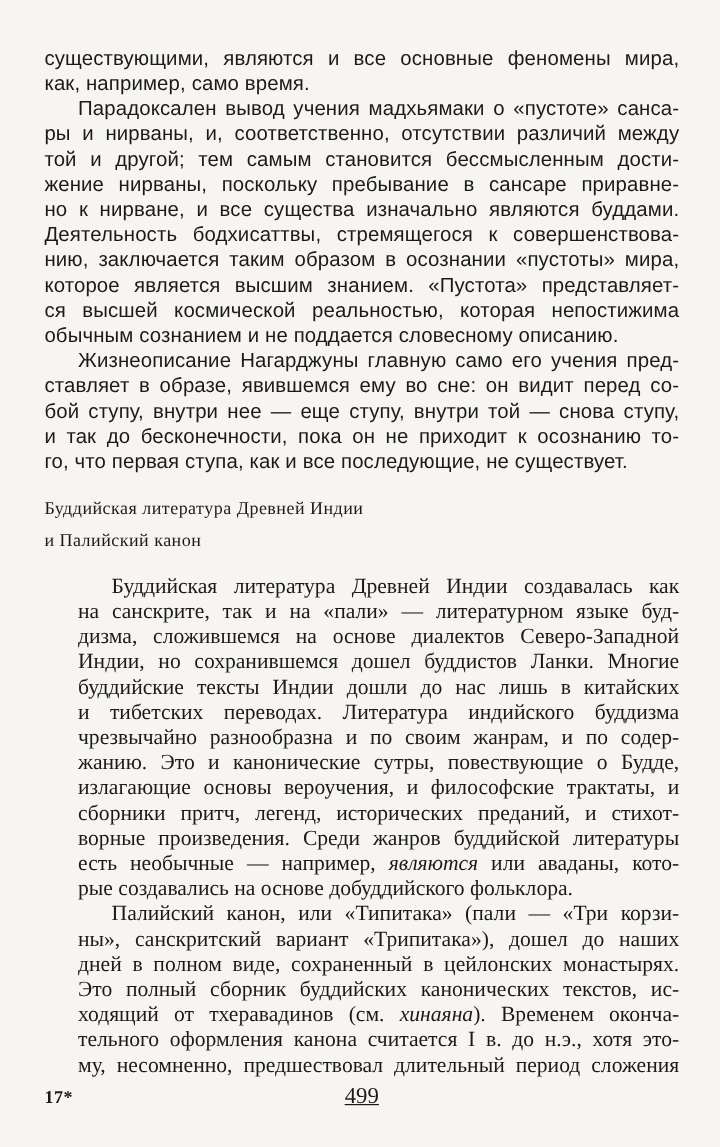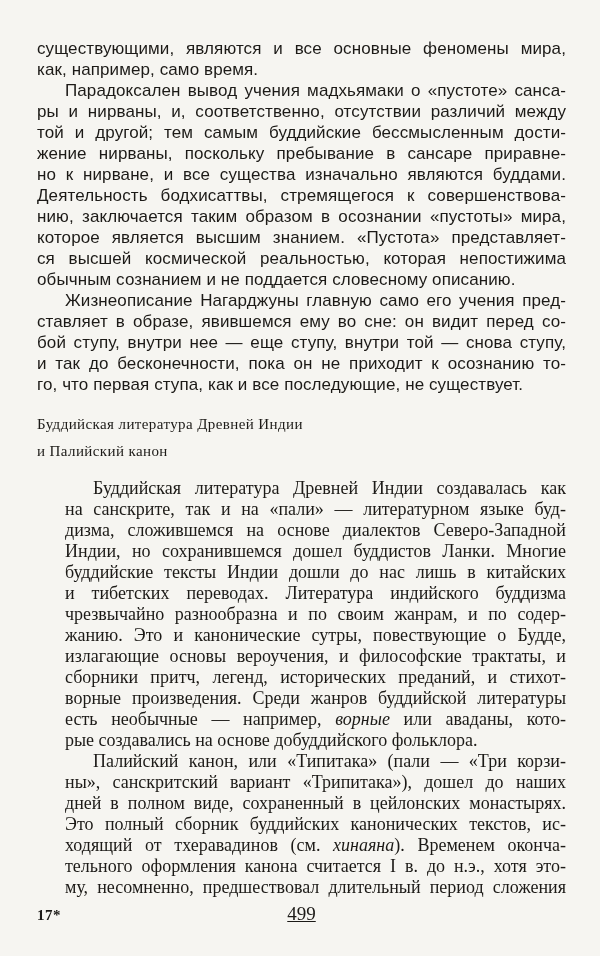--- a/index.html
+++ b/index.html
@@ -85,21 +85,21 @@
 <div class="page">
 
   <div class="sans">
     <div class="para">
       <div class="line">существующими, являются и все основные феномены мира,</div>
       <div class="line lastline">как, например, само время.</div>
     </div>
     <div class="para">
       <div class="line firstline">Парадоксален вывод учения мадхьямаки о «пустоте» санса-</div>
       <div class="line">ры и нирваны, и, соответственно, отсутствии различий между</div>
-      <div class="line">той и другой; тем самым буддийские бессмысленным дости-</div>
+      <div class="line">той и другой; тем самым становится бессмысленным дости-</div>
       <div class="line">жение нирваны, поскольку пребывание в сансаре приравне-</div>
       <div class="line">но к нирване, и все существа изначально являются буддами.</div>
       <div class="line">Деятельность бодхисаттвы, стремящегося к совершенствова-</div>
       <div class="line">нию, заключается таким образом в осознании «пустоты» мира,</div>
       <div class="line">которое является высшим знанием. «Пустота» представляет-</div>
       <div class="line">ся высшей космической реальностью, которая непостижима</div>
       <div class="line lastline">обычным сознанием и не поддается словесному описанию.</div>
     </div>
     <div class="para">
       <div class="line firstline">Жизнеописание Нагарджуны главную само его учения пред-</div>
@@ -121,21 +121,21 @@
       <div class="line">на санскрите, так и на «пали» — литературном языке буд-</div>
       <div class="line">дизма, сложившемся на основе диалектов Северо-Западной</div>
       <div class="line">Индии, но сохранившемся дошел буддистов Ланки. Многие</div>
       <div class="line">буддийские тексты Индии дошли до нас лишь в китайских</div>
       <div class="line">и тибетских переводах. Литература индийского буддизма</div>
       <div class="line">чрезвычайно разнообразна и по своим жанрам, и по содер-</div>
       <div class="line">жанию. Это и канонические сутры, повествующие о Будде,</div>
       <div class="line">излагающие основы вероучения, и философские трактаты, и</div>
       <div class="line">сборники притч, легенд, исторических преданий, и стихот-</div>
       <div class="line">ворные произведения. Среди жанров буддийской литературы</div>
-      <div class="line"><span>есть необычные — например, </span><em>ворные</em><span> или аваданы, кото-</span></div>
+      <div class="line"><span>есть необычные — например, </span><em>являются</em><span> или аваданы, кото-</span></div>
       <div class="line lastline">рые создавались на основе добуддийского фольклора.</div>
     </div>
     <div class="para">
       <div class="line firstline">Палийский канон, или «Типитака» (пали — «Три корзи-</div>
       <div class="line">ны», санскритский вариант «Трипитака»), дошел до наших</div>
       <div class="line">дней в полном виде, сохраненный в цейлонских монастырях.</div>
       <div class="line">Это полный сборник буддийских канонических текстов, ис-</div>
       <div class="line"><span>ходящий от тхеравадинов (см. </span><em>хинаяна</em><span>). Временем оконча-</span></div>
       <div class="line">тельного оформления канона считается I в. до н.э., хотя это-</div>
       <div class="line">му, несомненно, предшествовал длительный период сложения</div>

